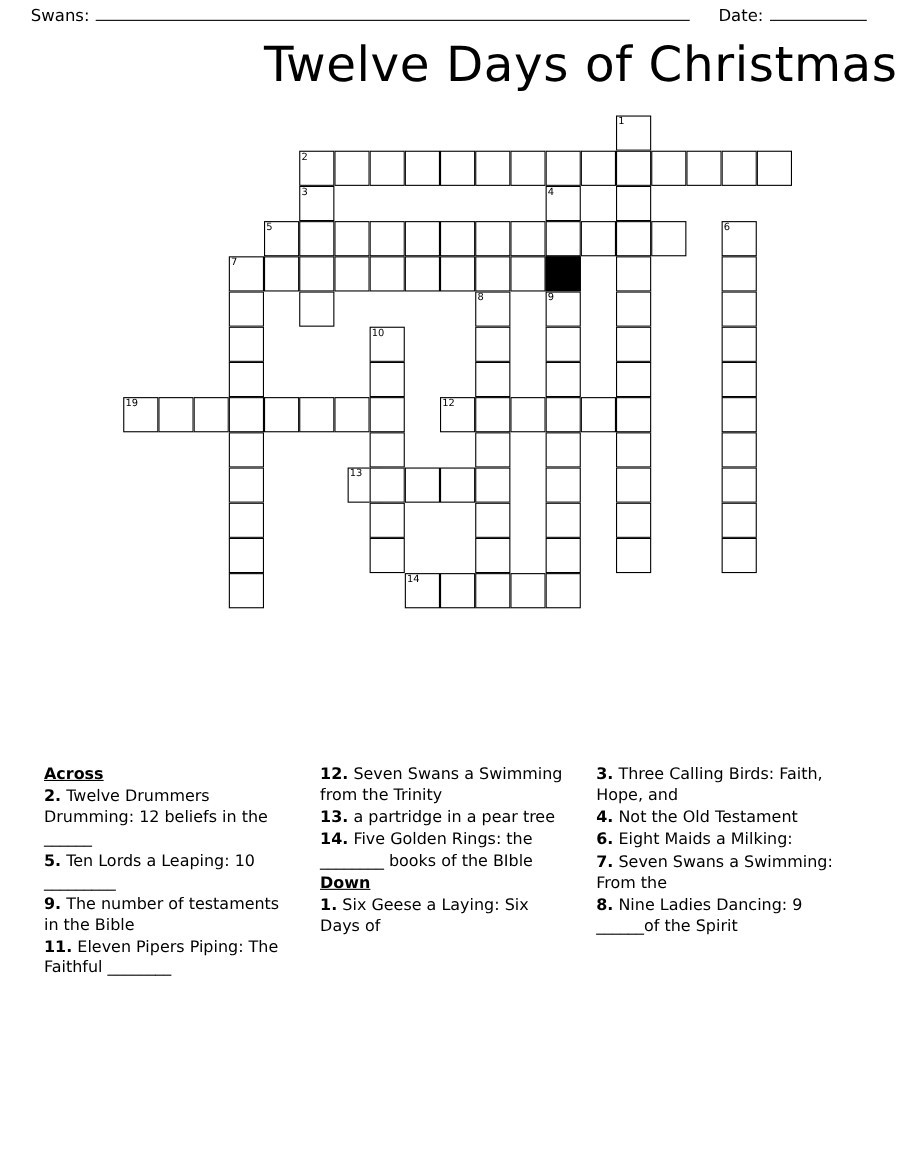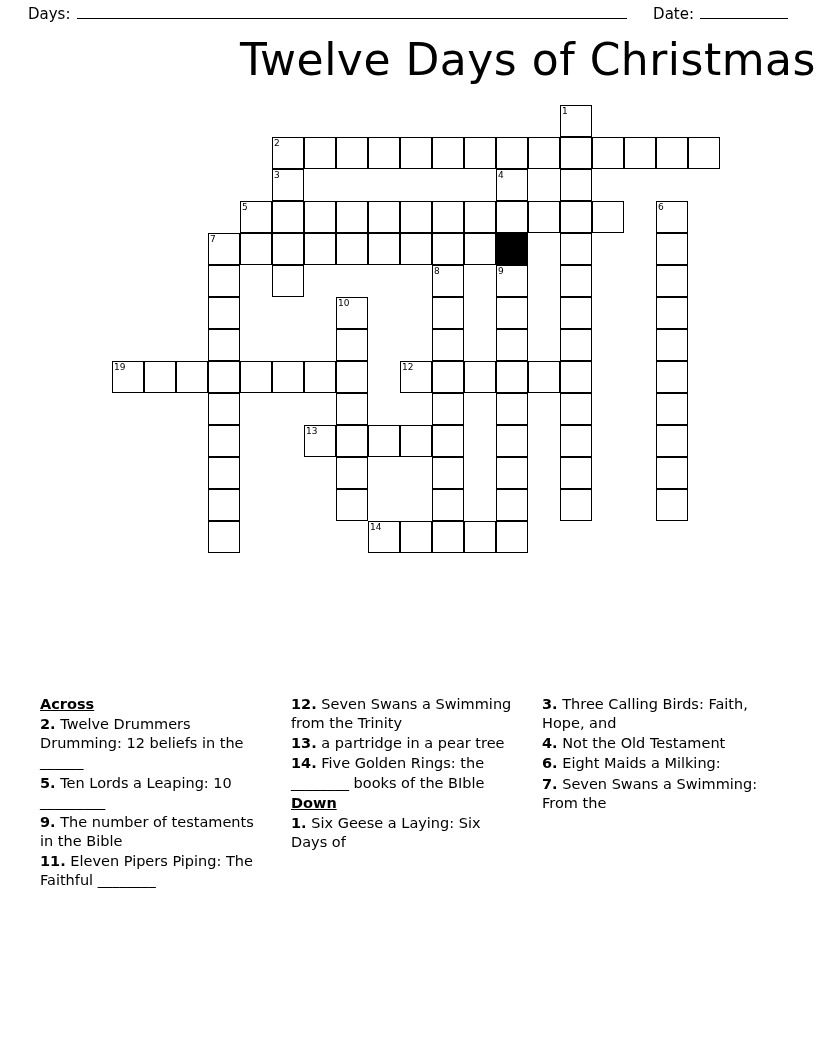--- a/index.html
+++ b/index.html
@@ -107,21 +107,21 @@
   }
   .clue {
     margin-bottom: 1px;
   }
   .clue b { font-weight: bold; }
 </style>
 </head>
 <body>
 
 <div class="header-line">
-  <span class="name-label">Days:</span>
+  <span class="name-label">Swans:</span>
   <span class="name-rule"></span>
   <span class="date-label">Date:</span>
   <span class="date-rule"></span>
 </div>
 
 <div class="puzzle-title">Twelve Days of Christmas</div>
 
 <div id="grid-wrap">
     <div class="cell" style="left: 560px; top: 0px;">
       <span class="num">1</span>
@@ -223,21 +223,21 @@
     <div class="cell" style="left: 528px; top: 256px;"></div>
     <div class="cell" style="left: 560px; top: 256px;"></div>
     <div class="cell" style="left: 656px; top: 256px;"></div>
     <div class="cell" style="left: 208px; top: 288px;"></div>
     <div class="cell" style="left: 336px; top: 288px;"></div>
     <div class="cell" style="left: 432px; top: 288px;"></div>
     <div class="cell" style="left: 496px; top: 288px;"></div>
     <div class="cell" style="left: 560px; top: 288px;"></div>
     <div class="cell" style="left: 656px; top: 288px;"></div>
     <div class="cell" style="left: 208px; top: 320px;"></div>
-    <div class="cell" style="left: 304px; top: 320px;">
+    <div class="cell" style="left: 316px; top: 320px;">
       <span class="num">13</span>
     </div>
     <div class="cell" style="left: 336px; top: 320px;"></div>
     <div class="cell" style="left: 368px; top: 320px;"></div>
     <div class="cell" style="left: 400px; top: 320px;"></div>
     <div class="cell" style="left: 432px; top: 320px;"></div>
     <div class="cell" style="left: 496px; top: 320px;"></div>
     <div class="cell" style="left: 560px; top: 320px;"></div>
     <div class="cell" style="left: 656px; top: 320px;"></div>
     <div class="cell" style="left: 208px; top: 352px;"></div>
@@ -275,14 +275,15 @@
       <div class="clue"><b>13.</b><span> a partridge in a pear tree</span></div>
       <div class="clue"><b>14.</b><span> Five Golden Rings: the ________ books of the BIble</span></div>
       <span class="clue-head">Down</span>
       <div class="clue"><b>1.</b><span> Six Geese a Laying: Six Days of</span></div>
     </div>
     <div class="clue-col">
       <div class="clue"><b>3.</b><span> Three Calling Birds: Faith, Hope, and</span></div>
       <div class="clue"><b>4.</b><span> Not the Old Testament</span></div>
       <div class="clue"><b>6.</b><span> Eight Maids a Milking:</span></div>
       <div class="clue"><b>7.</b><span> Seven Swans a Swimming: From the</span></div>
+      <div class="clue"><b>8.</b><span> Nine Ladies Dancing: 9 ______of the Spirit</span></div>
     </div>
   </div>
 
 </body></html>

